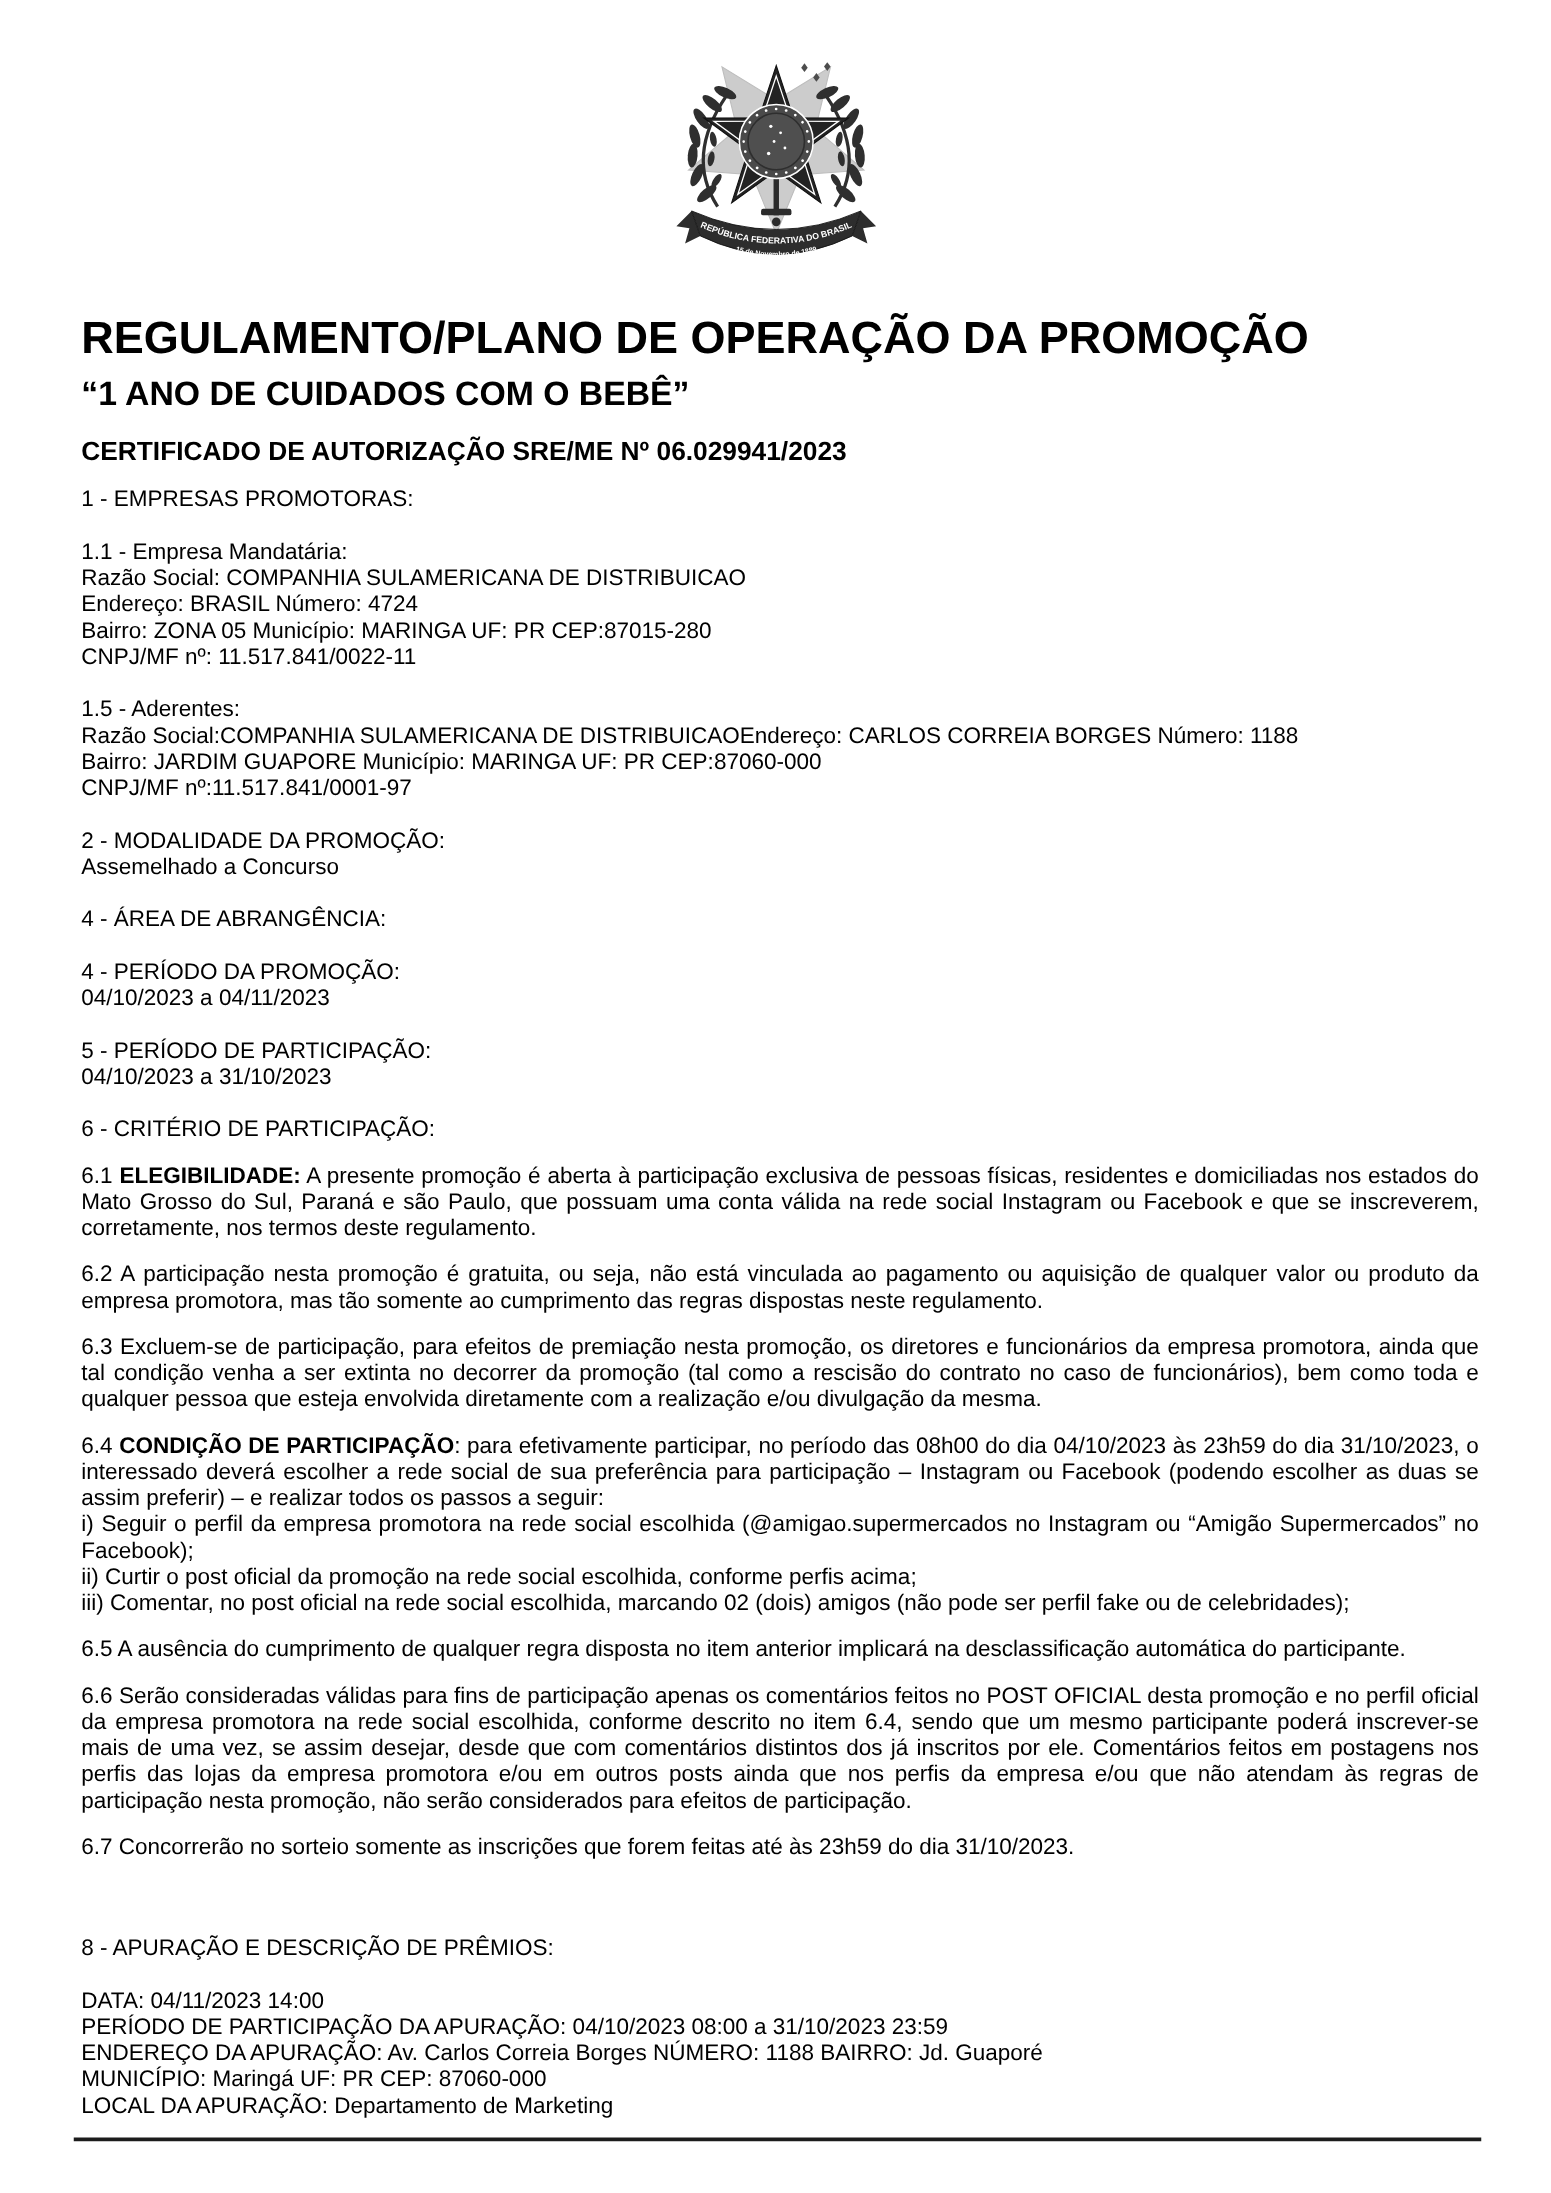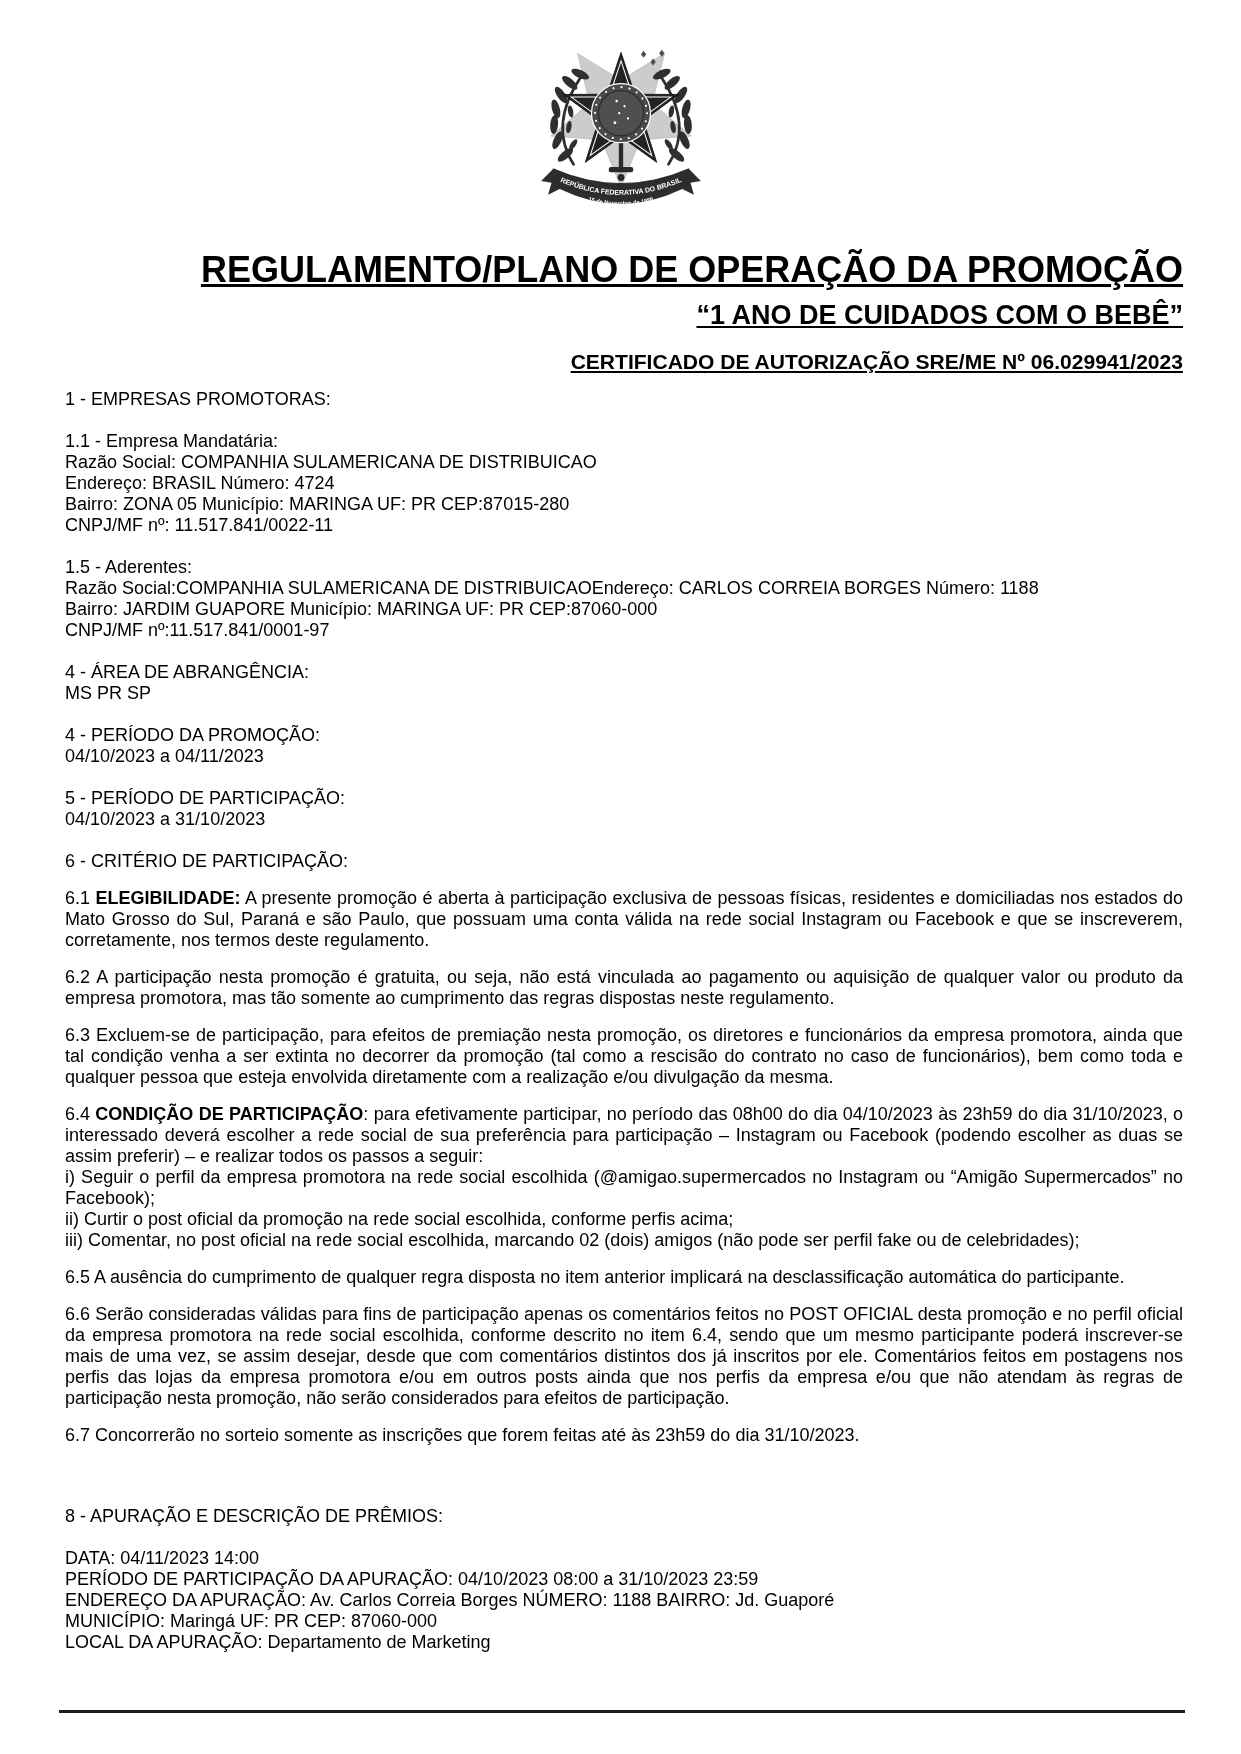--- a/index.html
+++ b/index.html
@@ -8,21 +8,21 @@
     background:#ffffff; color:#000000;
     font-family:"Liberation Sans", sans-serif;
     font-size:18px; line-height:21px;
     position:relative; overflow:hidden;
   }
   .page { position:relative; width:1241px; height:1754px; }
   .emblem-wrap { width:100%; text-align:center; padding-top:42px; }
   .emblem-wrap svg { width:182px; height:178px; }
   .content { margin:0 58px 0 65px; }
   .doc-title {
-    text-align:right; font-weight:bold; margin:0;text-decoration:underline;
+    text-align:left; font-weight:bold; margin:0;
   }
   .t1 { margin-top:34px; }
   .t2 { margin-top:25px; }
   .t3 { margin-top:25px; }
   p { margin:0; }
   .block { margin-top:21px; }
   .halfblock { margin-top:17px; }
   .s6block { margin-top:16px; }
   .justify { text-align:justify; }
   .s7 { margin-top:60px; }
@@ -139,22 +139,25 @@
       </div>
       <div class="block">
         <p>1.5 - Aderentes:</p>
         <p>Razão Social:COMPANHIA SULAMERICANA DE DISTRIBUICAOEndereço: CARLOS CORREIA BORGES Número: 1188</p>
         <p>Bairro: JARDIM GUAPORE Município: MARINGA UF: PR CEP:87060-000</p>
         <p>CNPJ/MF nº:11.517.841/0001-97</p>
       </div>
     </div>
 
     <div class="block">
+      <p>2 - MODALIDADE DA PROMOÇÃO:</p>
+      <p>Assemelhado a Concurso</p>
+    </div>
+    <div class="block">
       <p>4 - ÁREA DE ABRANGÊNCIA:</p>
-      <p>MS PR SP</p>
     </div>
     <div class="block">
       <p>4 - PERÍODO DA PROMOÇÃO:</p>
       <p>04/10/2023 a 04/11/2023</p>
     </div>
     <div class="block">
       <p>5 - PERÍODO DE PARTICIPAÇÃO:</p>
       <p>04/10/2023 a 31/10/2023</p>
     </div>
 

